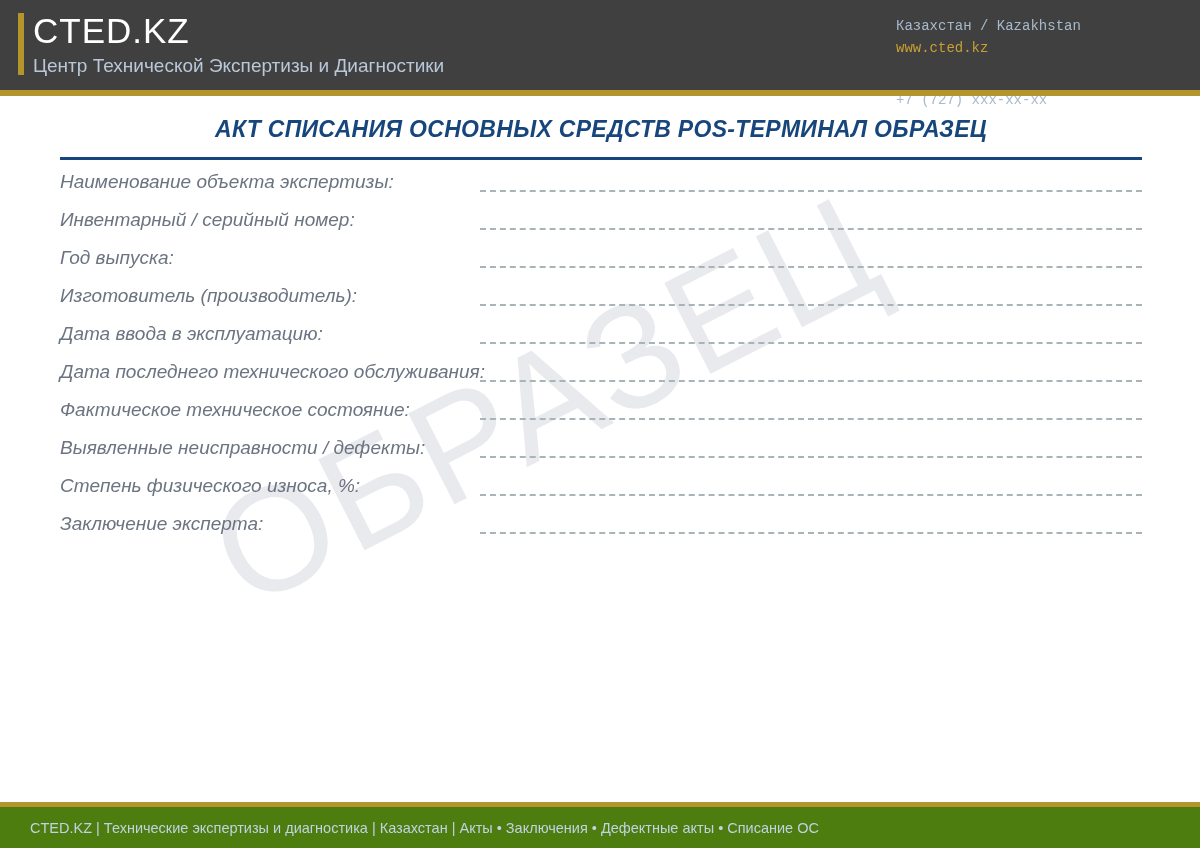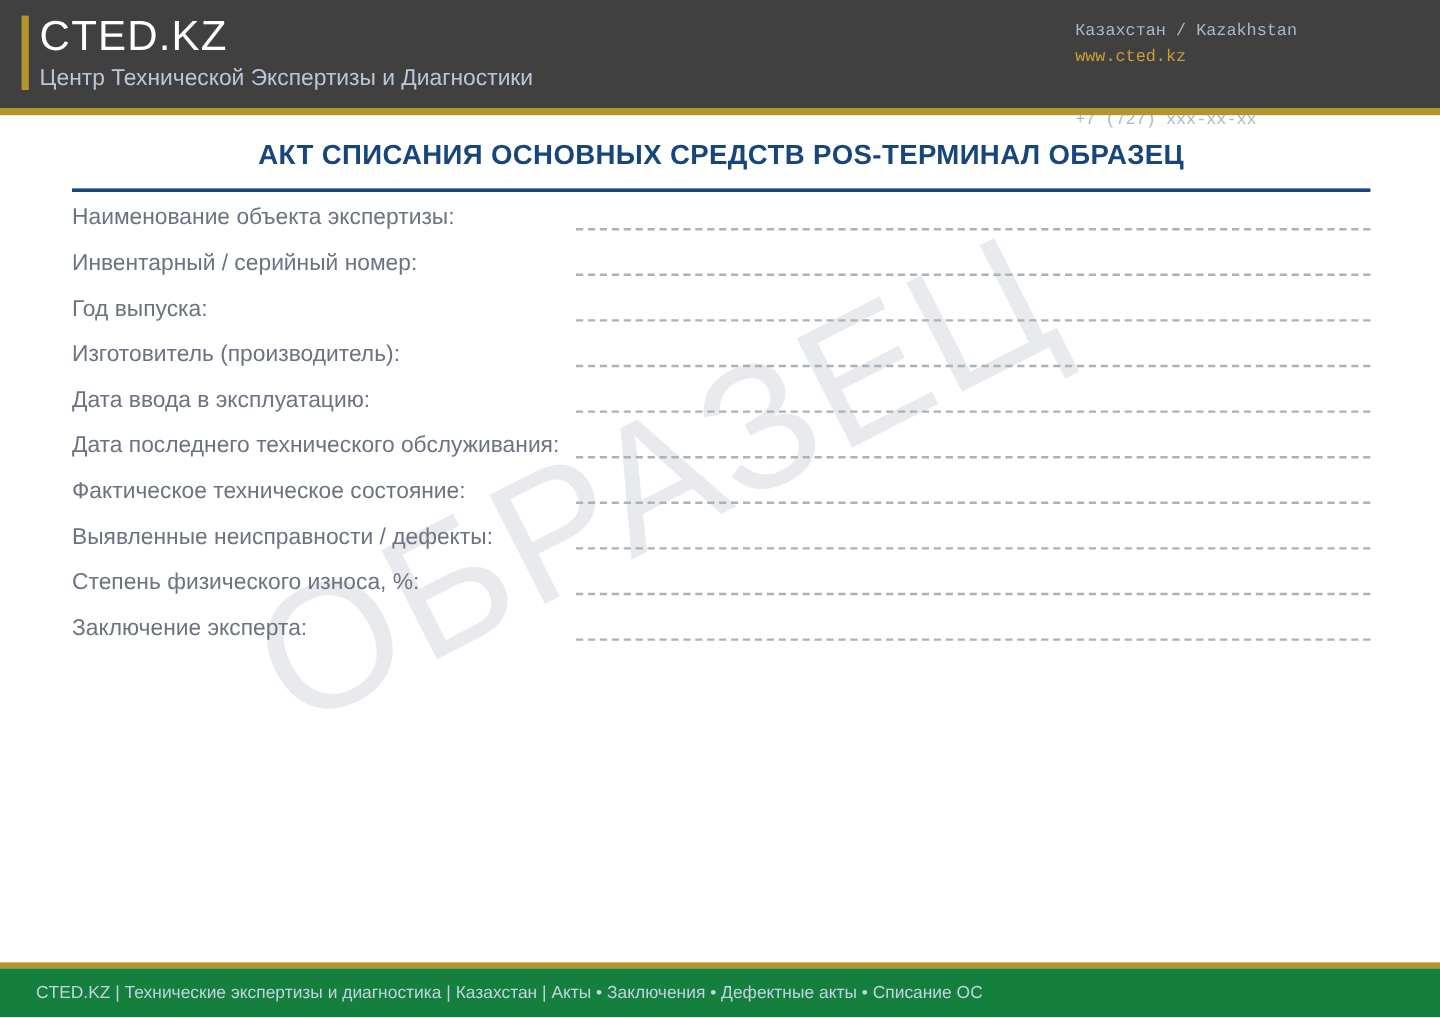--- a/index.html
+++ b/index.html
@@ -45,20 +45,21 @@
   .contact .country{color:#a7b9cc;}
   .contact .website{color:#c79f33;cursor:pointer;}
   .contact .phone{color:#a7b9cc;margin-top:30px;}
   .gold-divider{height:6px;background:#b3952c;position:relative;z-index:2;}
 
   
   .main{
     position:relative;
     z-index:2;
     padding:0 58px 0 60px;
+    font-style:italic;
   }
   .doc-title{
     margin:20px 30px 0;
     text-align:center;
     color:#17467c;
     font-size:23px;
     font-weight:700;
     letter-spacing:0.3px;
     line-height:27px;
   }
@@ -120,21 +121,21 @@
     pointer-events:none;
   }
   
   .footer{
     position:absolute;left:0;right:0;bottom:0;
     z-index:2;
   }
   .footer-gold{height:5px;background:#b3952c;}
   .footer-bar{
     height:41px;
-    background:#15803d;
+    background:#4d7c0f;
     display:flex;align-items:center;
     padding-left:30px;
     color:#c2d2e2;
     font-size:14.5px;
   }
 </style>
 </head>
 <body>
 
 <div class="page">

